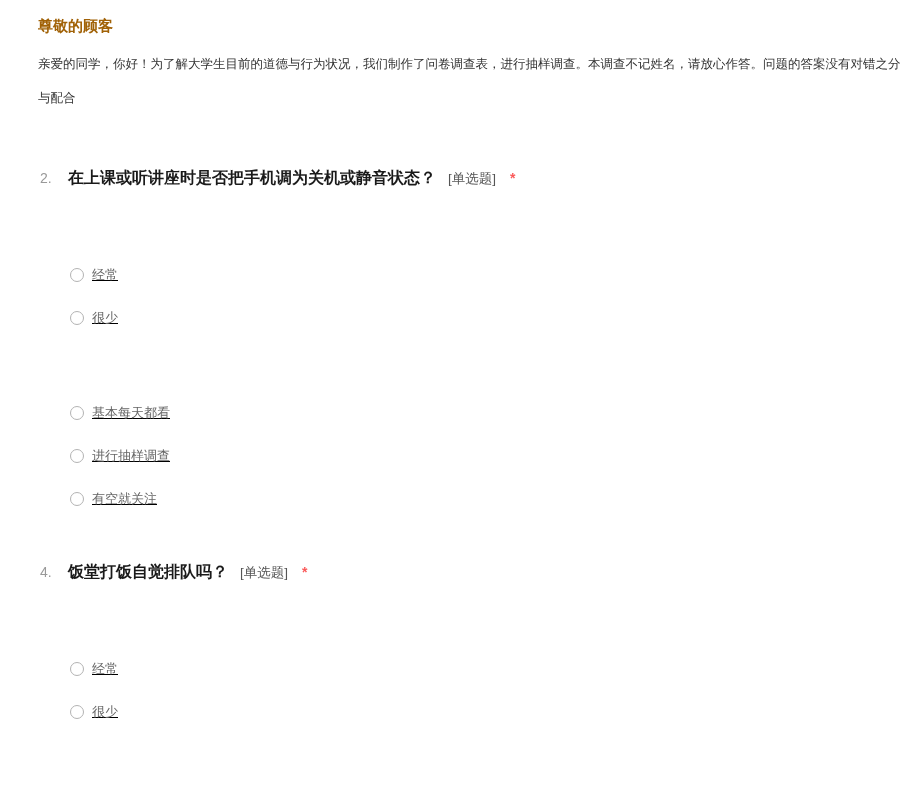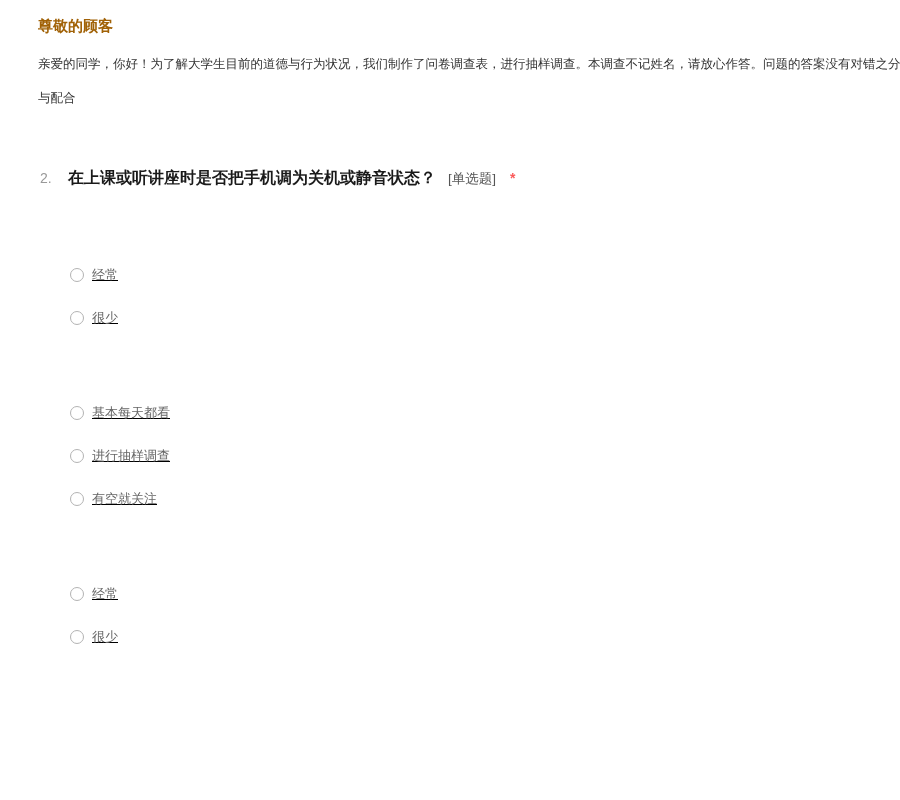--- a/index.html
+++ b/index.html
@@ -132,20 +132,23 @@
         <span class="opt-label">进行抽样调查</span>
       </div>
       <div class="option">
         <span class="radio"></span>
         <span class="opt-label">有空就关注</span>
       </div>
     </div>
   </div>
 
   <div class="question">
+    <div class="q-title">
+      <span class="q-num">4.</span><span>饭堂打饭自觉排队吗？</span><span class="q-type">[单选题]</span><span class="q-star">*</span>
+    </div>
     <div class="options">
       <div class="option">
         <span class="radio"></span>
         <span class="opt-label">经常</span>
       </div>
       <div class="option">
         <span class="radio"></span>
         <span class="opt-label">很少</span>
       </div>
     </div>

